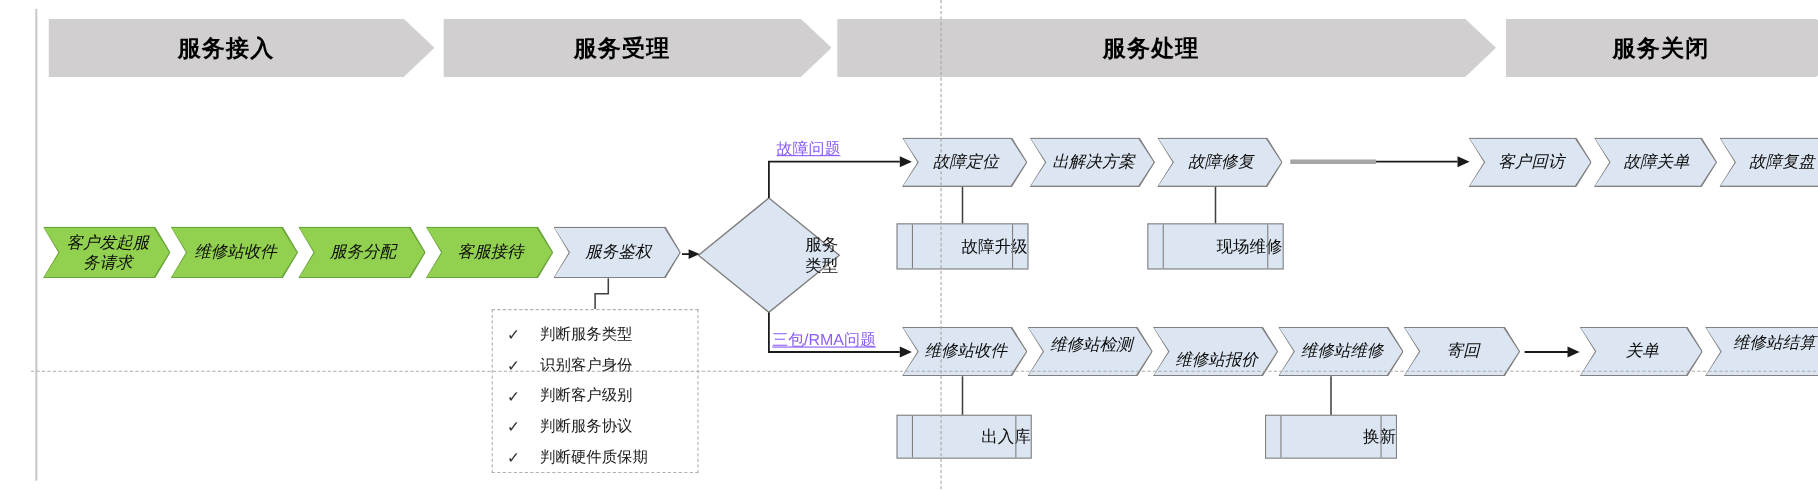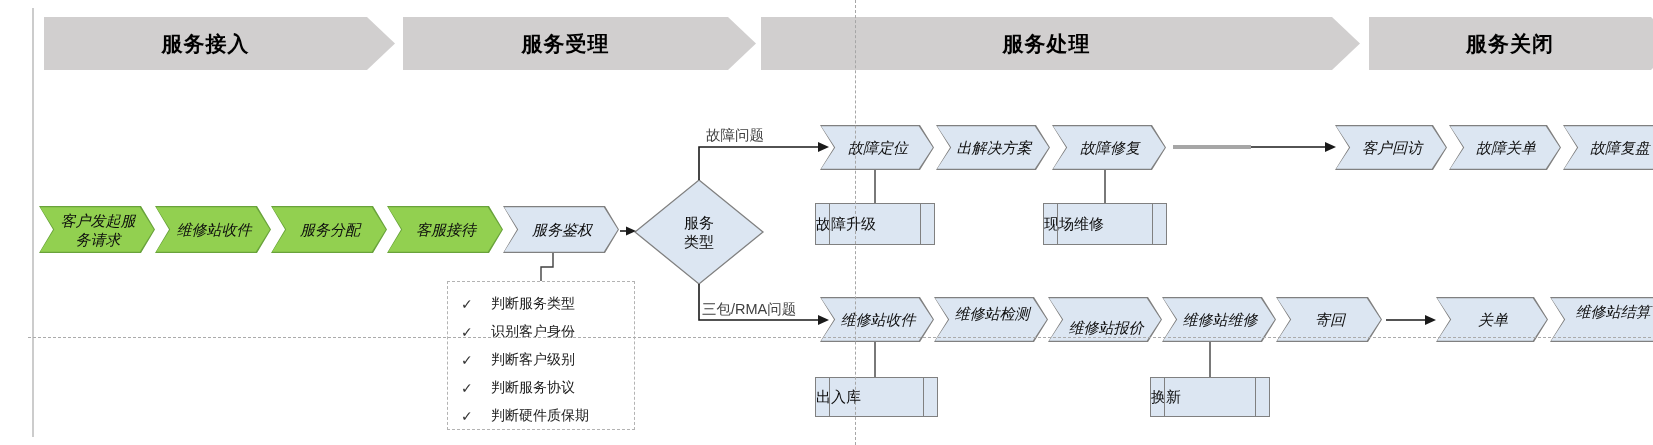--- a/index.html
+++ b/index.html
@@ -22,41 +22,41 @@
   .chev.green .bg{background:#69a33b;}
   .chev.green .fg{background:#92d050;}
   .chev .lbl{
     position:absolute;inset:0;display:flex;align-items:center;justify-content:center;
     text-align:center;font-size:15px;line-height:19px;color:#0d0d0d;
     padding:0 15px 0 17px;box-sizing:border-box;font-style:italic;
   }
   
   .diamond-wrap{position:absolute;left:606px;top:179px;width:130px;height:106px;z-index:2;}
   .diamond-wrap .dlbl{
-    position:absolute;inset:0;display:flex;align-items:center;justify-content:center;
+    position:absolute;inset:0;display:flex;align-items:center;justify-content:flex-end;
     text-align:center;font-size:15px;line-height:19px;color:#0d0d0d;
   }
   .diamond-wrap .dlbl span{display:block;width:34px;word-break:break-all;}
   
   .pbox{
     position:absolute;background:#dce6f2;border:1px solid #808080;box-sizing:border-box;
-    display:flex;align-items:center;justify-content:flex-start;font-size:15px;color:#0d0d0d;z-index:2;
+    display:flex;align-items:center;justify-content:flex-end;font-size:15px;color:#0d0d0d;z-index:2;
   }
   .pbox::before,.pbox::after{content:"";position:absolute;top:0;bottom:0;width:1px;background:#808080;}
   .pbox::before{left:13px;}
   .pbox::after{right:13px;}
   
   .notebox{
     position:absolute;left:419px;top:281px;width:188px;height:149px;
     border:1.5px dashed #b3b3b3;box-sizing:border-box;padding-top:8px;z-index:2;background:transparent;
   }
   .note-row{display:flex;align-items:center;height:28px;padding-left:13px;font-size:14px;color:#1a1a1a;}
   .note-row .check{width:30px;color:#333;font-size:14px;}
   
-  .branch-label{position:absolute;font-size:14.5px;color:#404040;z-index:3;white-space:nowrap;}
+  .branch-label{position:absolute;font-size:14.5px;color:#8b5cf6;z-index:3;white-space:nowrap;text-decoration:underline;}
   
   .vguide{position:absolute;left:827px;top:0;height:445px;width:0;border-left:1.5px dashed #a6a6a6;z-index:6;}
   .hguide{position:absolute;left:0;top:337px;width:1653px;height:0;border-top:1.5px dashed #ababab;z-index:4;}
   .edge-line{position:absolute;left:4px;top:8px;width:1.5px;height:429px;background:#cccccc;z-index:1;}
   
   .connectors{position:absolute;left:0;top:0;z-index:3;pointer-events:none;}
 </style>
 </head>
 <body>
 

